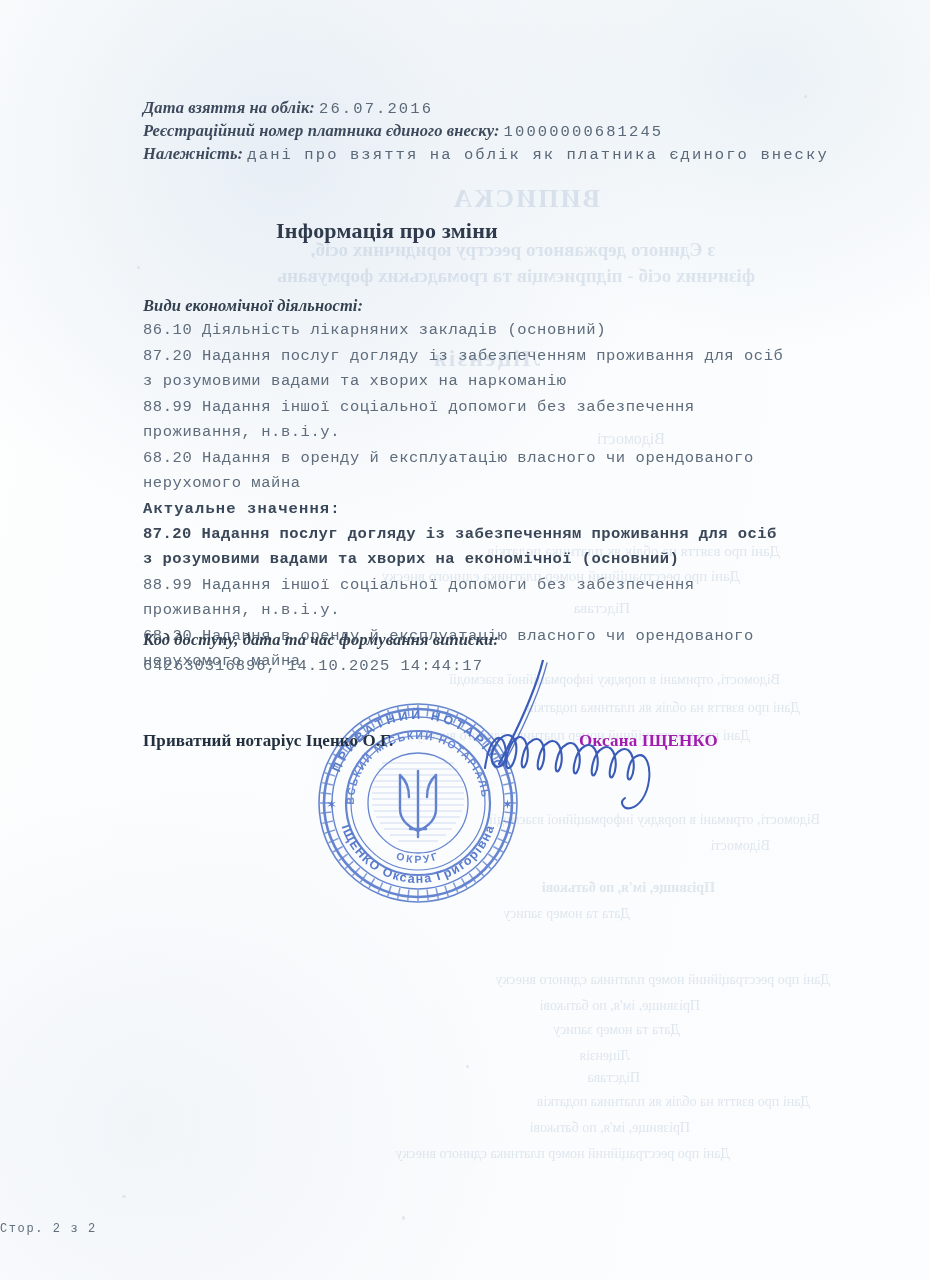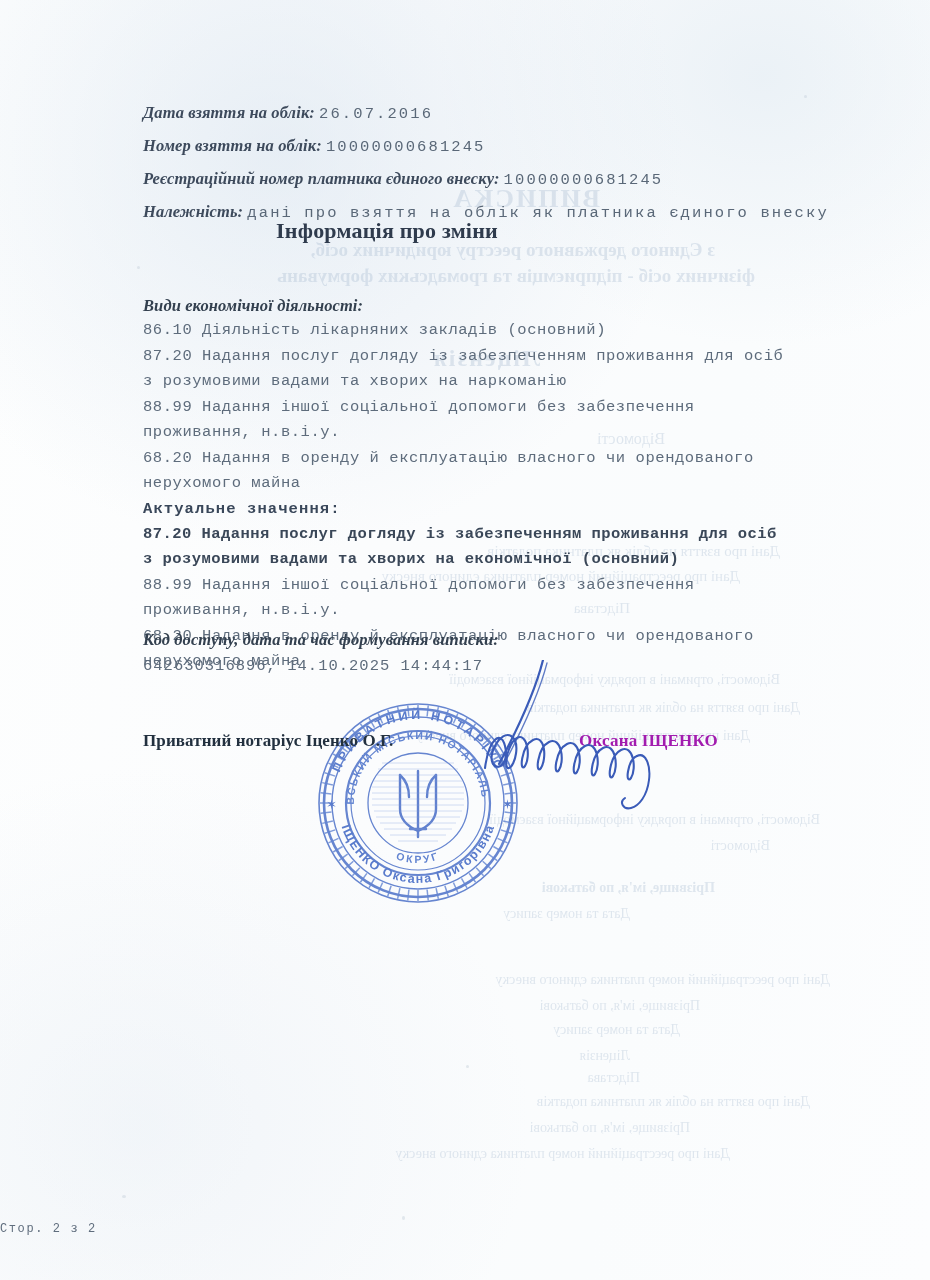--- a/index.html
+++ b/index.html
@@ -63,21 +63,21 @@
   }
 
   .meta-block {
     position: absolute;
     left: 143px;
     top: 97px;
     width: 700px;
   }
   .meta-row {
     font-size: 16.5px;
-    line-height: 32px;
+    line-height: 22px;
     white-space: nowrap;
   }
   .meta-label {
     font-family: "Liberation Serif", serif;
     font-style: italic;
     font-weight: bold;
     color: #3d4a5c;
     letter-spacing: 0.1px;
   }
   .meta-value {
@@ -272,24 +272,20 @@
 
   <div class="content">
 
     <div class="meta-block">
 
       <div class="meta-row">
         <span class="meta-label">Дата взяття на облік:</span>
         <span class="meta-value wide">26.07.2016</span>
       </div>
 
-      <div class="meta-row">
-        <span class="meta-label">Номер взяття на облік:</span>
-        <span class="meta-value wide">10000000681245</span>
-      </div>
 
       <div class="meta-row">
         <span class="meta-label">Реєстраційний номер платника єдиного внеску:</span>
         <span class="meta-value wide">10000000681245</span>
       </div>
 
       <div class="meta-row">
         <span class="meta-label">Належність:</span>
         <span class="meta-value wide">дані про взяття на облік як платника єдиного внеску</span>
       </div>

